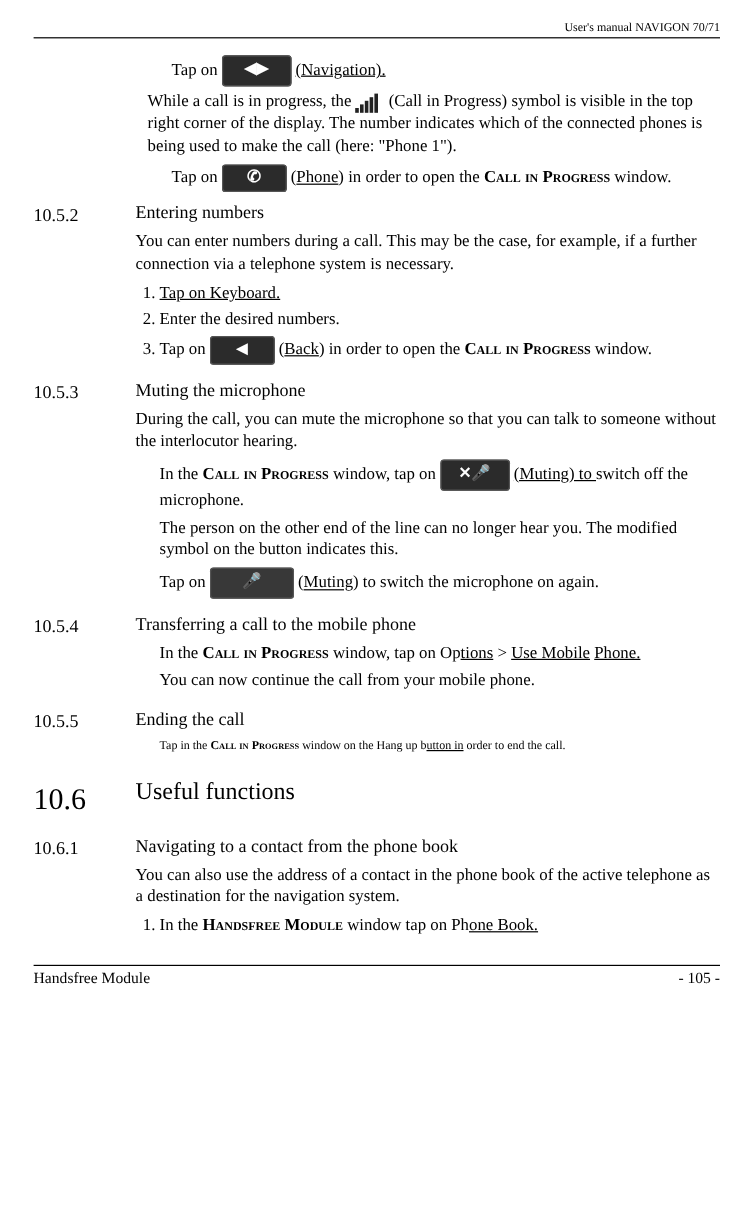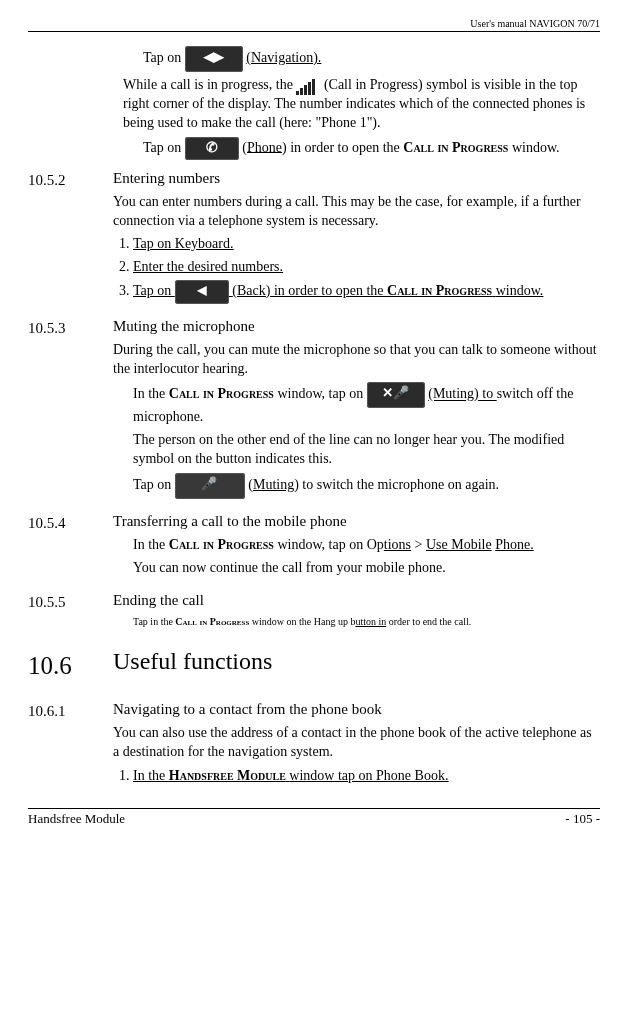--- a/index.html
+++ b/index.html
@@ -34,28 +34,27 @@
     font-size: 15px;
     padding-top: 2px;
   }
   .sec-num.big { font-size: 25px; padding-top: 4px; }
   .sec-body { flex: 1; }
   h2.sec-title {
     font-size: 15px;
     margin: 0 0 6px 0;
     font-weight: normal;
   }
-  h2.sec-title.big { font-size: 24px; margin-bottom: 16px; }
+  h2.sec-title.big { font-size: 20px; margin-bottom: 16px; }
   p { margin: 4px 0; line-height: 1.35; }
   .indent1 { margin-left: 95px; }
   .indent2 { margin-left: 115px; }
   ol.steps {
     margin: 4px 0 4px 0;
     padding-left: 20px;
-    text-decoration: underline;
   }
   ol.steps li { margin: 3px 0; line-height: 1.4; }
   .u { text-decoration: underline; }
   .sc { font-variant: small-caps; font-weight: bold; text-align: center; }
   .icon-btn {
     display: inline-block;
     vertical-align: middle;
     background: #2b2b2b;
     color: #fff;
     border-radius: 3px;

